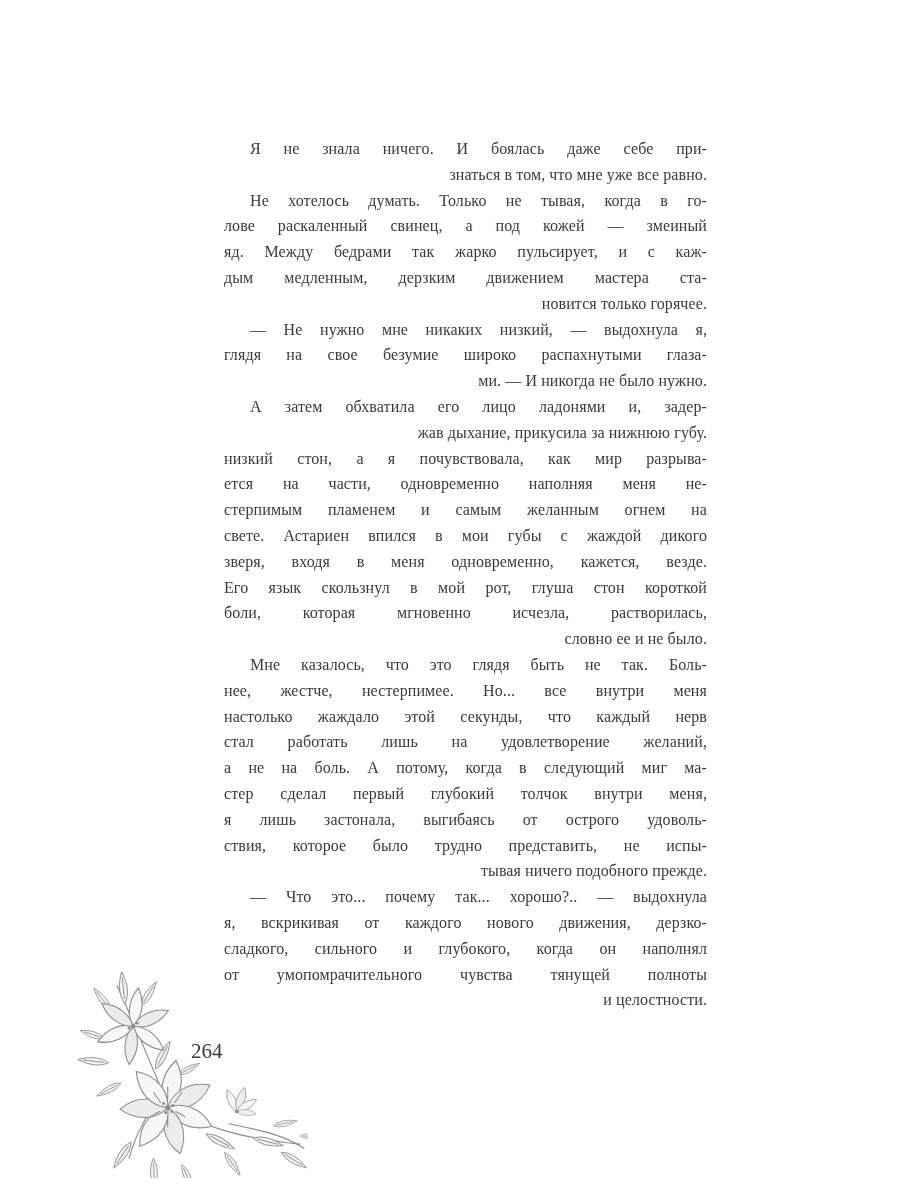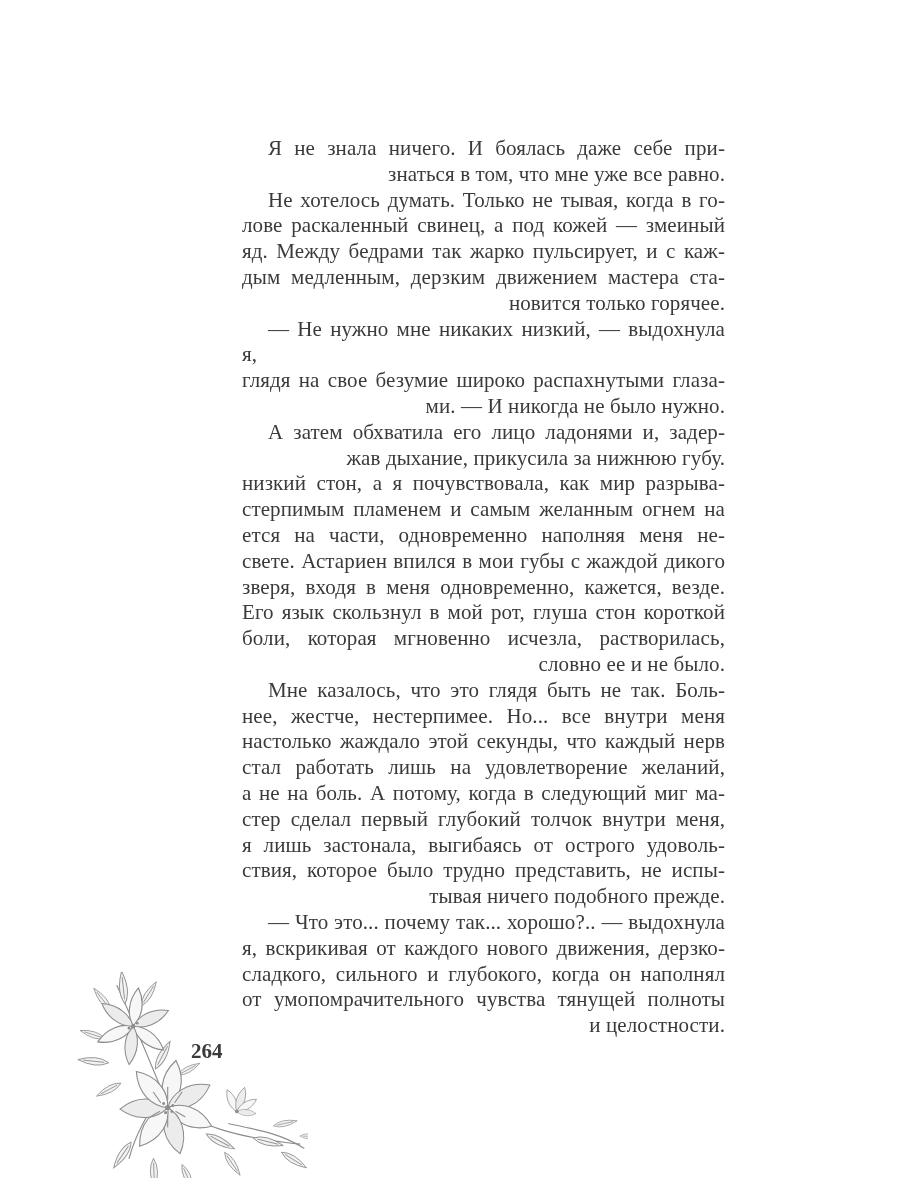--- a/index.html
+++ b/index.html
@@ -10,24 +10,24 @@
   .book-page {
     position: relative;
     width: 900px;
     height: 1200px;
     background: #ffffff;
     overflow: hidden;
     font-family: "Liberation Serif", "DejaVu Serif", serif;
   }
   .text-block {
     position: absolute;
-    left: 242px;
+    left: 224px;
     top: 136px;
     width: 483px;
-    font-size: 21px;
+    font-size: 16px;
     line-height: 25.8px;
     color: #3a3a3a;
     letter-spacing: 0.1px;
   }
   .line {
     text-align: right;
   }
   .line.just {
     text-align: justify;
     text-align-last: justify;
@@ -36,21 +36,20 @@
   .line.first {
     text-indent: 26px;
   }
   .page-number {
     position: absolute;
     left: 191px;
     top: 1039px;
     font-size: 21px;
     line-height: 25.8px;
     color: #3a3a3a;
-    font-weight: bold;
   }
   .ornament {
     position: absolute;
     left: 64px;
     top: 972px;
     width: 244px;
     height: 206px;
   }
   .ornament .ln   { stroke: #8d8d8d; stroke-width: 1.1; fill: none; stroke-linecap: round; }
   .ornament .pet  { stroke: #8a8a8a; stroke-width: 1.1; fill: #f7f7f7; }
@@ -70,22 +69,22 @@
       <div class="line just">лове раскаленный свинец, а под кожей — змеиный</div>
       <div class="line just">яд. Между бедрами так жарко пульсирует, и с каж-</div>
       <div class="line just">дым медленным, дерзким движением мастера ста-</div>
       <div class="line">новится только горячее.</div>
       <div class="line first just">— Не нужно мне никаких низкий, — выдохнула я,</div>
       <div class="line just">глядя на свое безумие широко распахнутыми глаза-</div>
       <div class="line">ми. — И никогда не было нужно.</div>
       <div class="line first just">А затем обхватила его лицо ладонями и, задер-</div>
       <div class="line">жав дыхание, прикусила за нижнюю губу.</div>
       <div class="line just">низкий стон, а я почувствовала, как мир разрыва-</div>
+      <div class="line just">ется на части, одновременно наполняя меня не-</div>
       <div class="line just">стерпимым пламенем и самым желанным огнем на</div>
-      <div class="line just">ется на части, одновременно наполняя меня не-</div>
       <div class="line just">свете. Астариен впился в мои губы с жаждой дикого</div>
       <div class="line just">зверя, входя в меня одновременно, кажется, везде.</div>
       <div class="line just">Его язык скользнул в мой рот, глуша стон короткой</div>
       <div class="line just">боли, которая мгновенно исчезла, растворилась,</div>
       <div class="line">словно ее и не было.</div>
       <div class="line first just">Мне казалось, что это глядя быть не так. Боль-</div>
       <div class="line just">нее, жестче, нестерпимее. Но... все внутри меня</div>
       <div class="line just">настолько жаждало этой секунды, что каждый нерв</div>
       <div class="line just">стал работать лишь на удовлетворение желаний,</div>
       <div class="line just">а не на боль. А потому, когда в следующий миг ма-</div>

